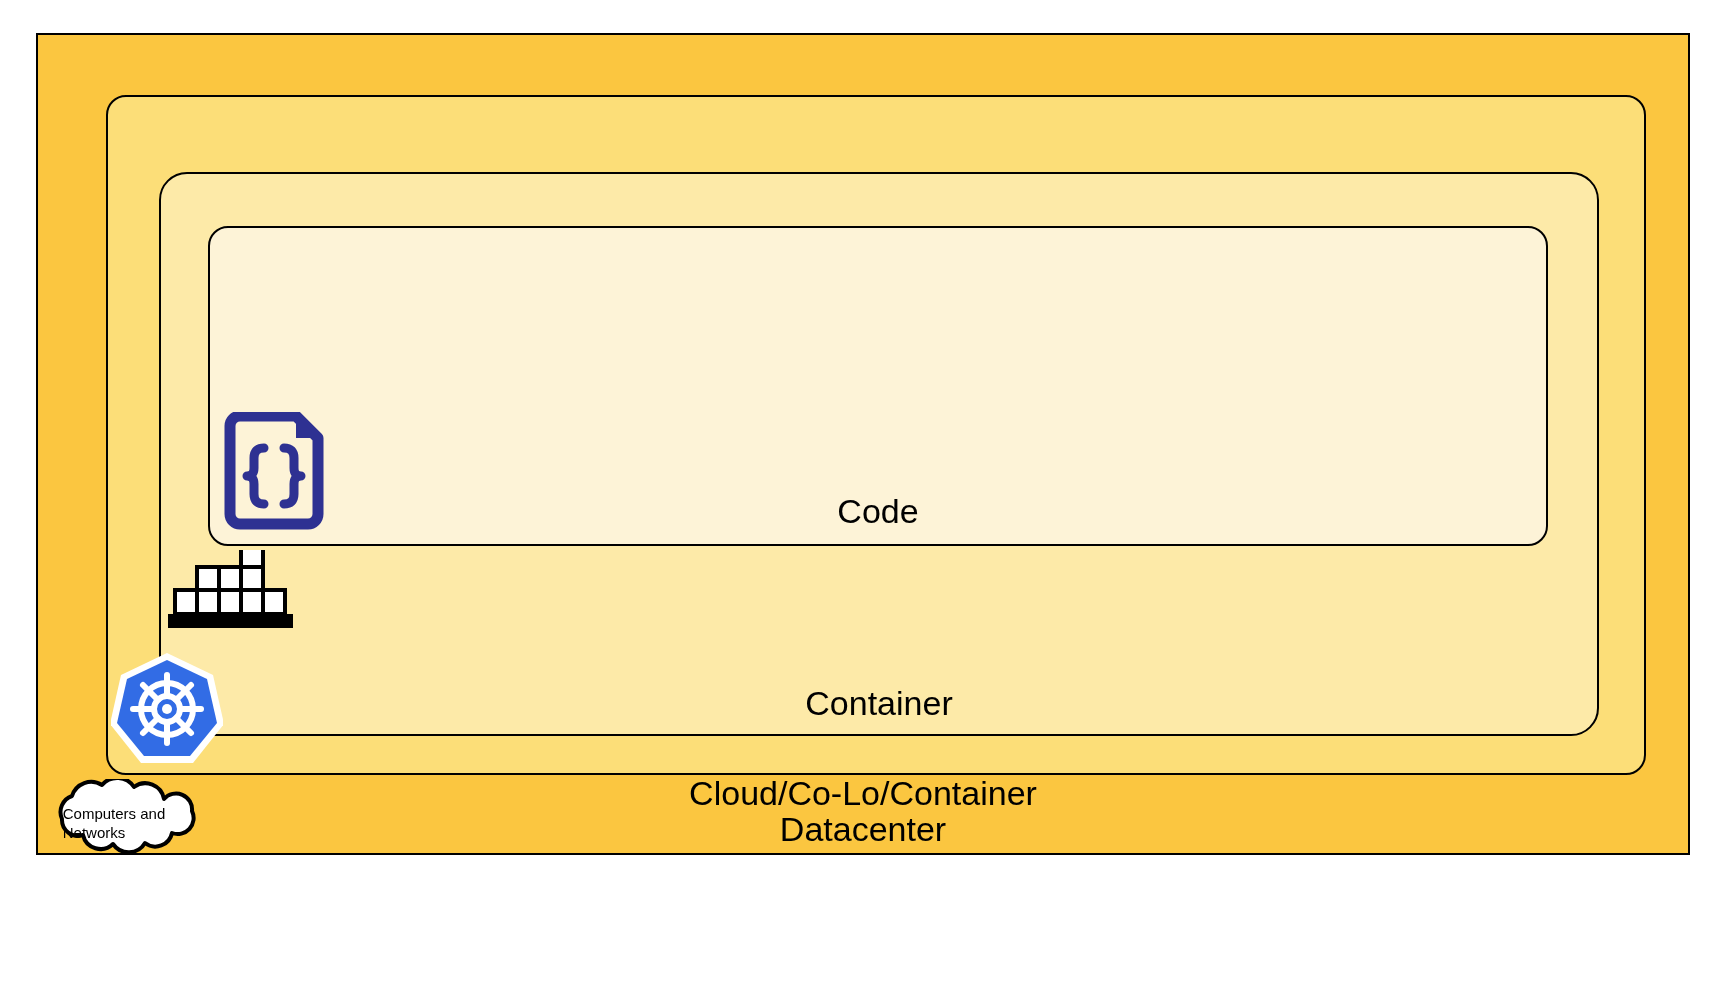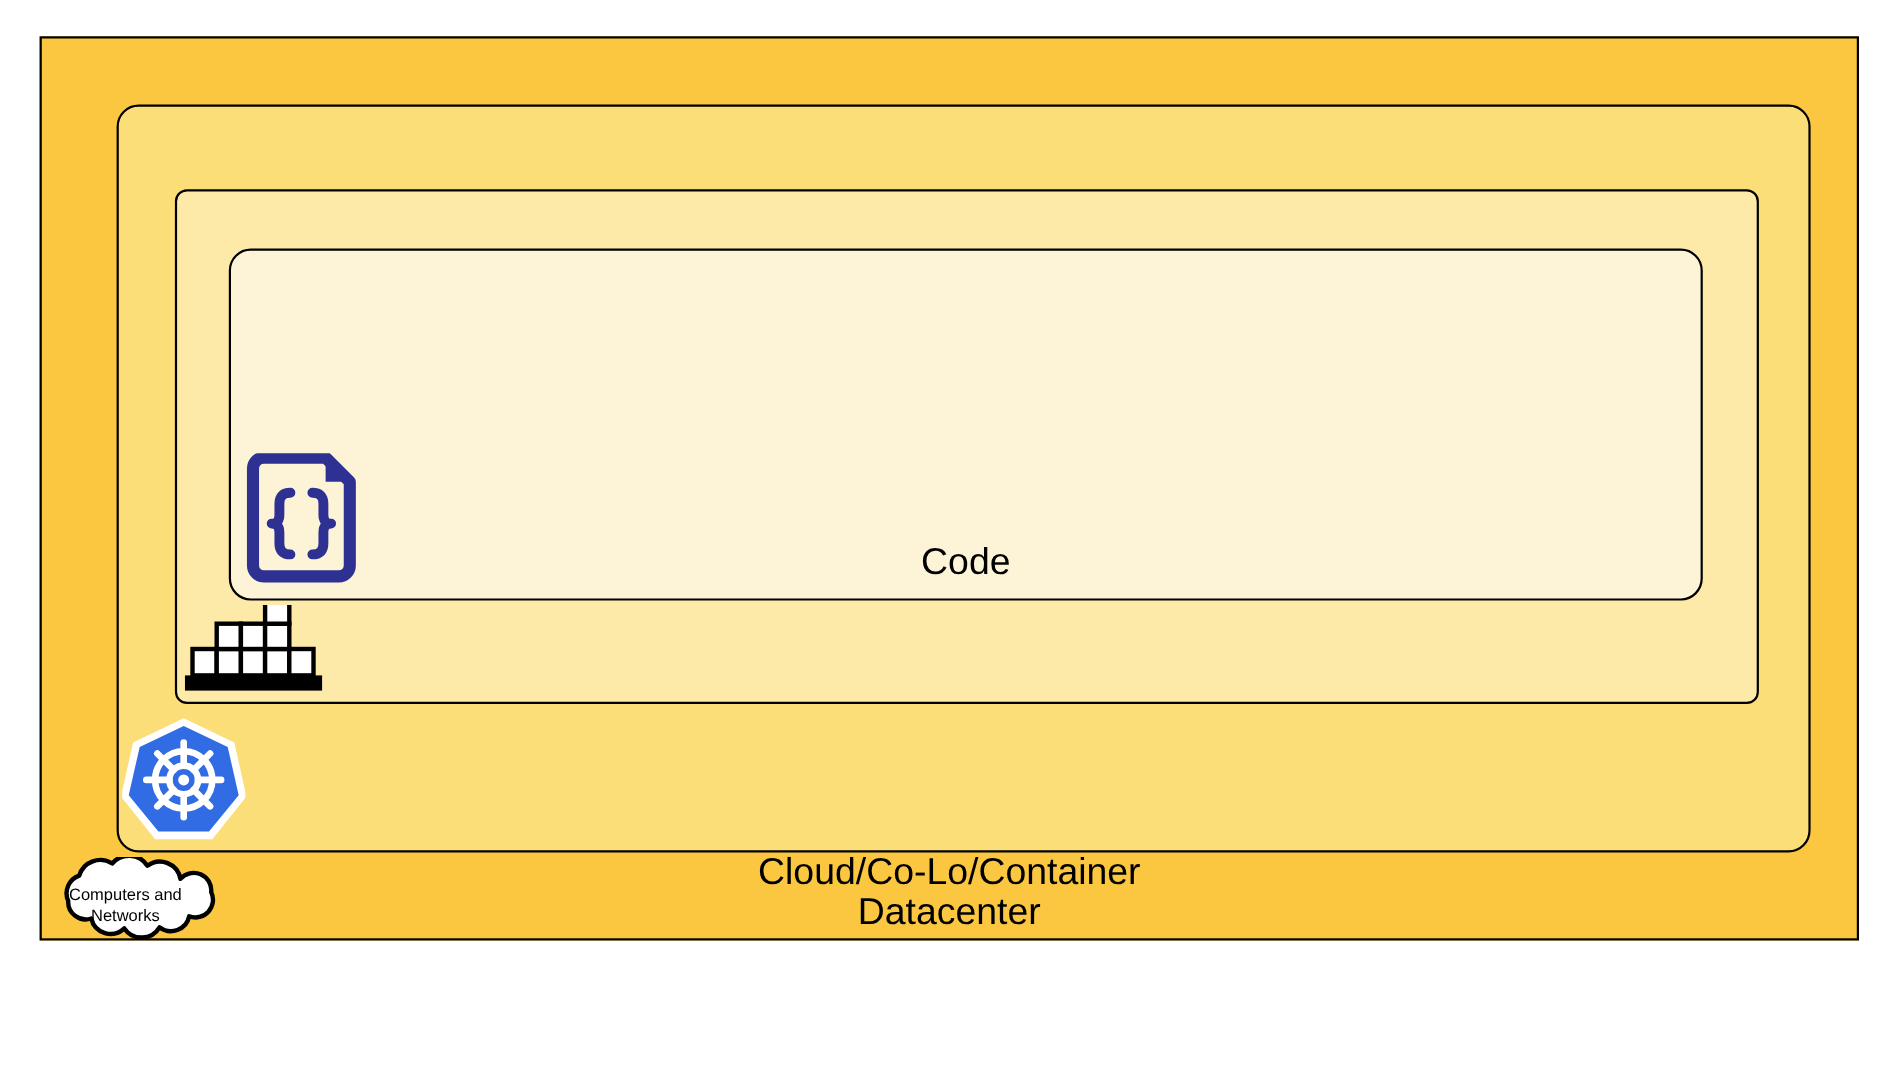--- a/index.html
+++ b/index.html
@@ -44,23 +44,23 @@
     width: 1540px;
     height: 680px;
     background: #FCDE78;
     border-radius: 20px;
   }
 
   .layer-container {
     left: 155px;
     top: 168px;
     width: 1440px;
-    height: 468px;
+    height: 564px;
     background: #FDEAA8;
-    border-radius: 11px;
+    border-radius: 28px;
   }
 
   .layer-code {
     left: 202px;
     top: 220px;
     width: 1340px;
     height: 320px;
     background: #FDF3D7;
     border-radius: 20px;
   }
@@ -123,21 +123,21 @@
   .cloud-text {
     position: absolute;
     left: 0;
     top: 0;
     width: 172px;
     height: 88px;
     display: flex;
     flex-direction: column;
     align-items: center;
     justify-content: center;
-    text-align: center;
+    text-align: left;
     font-size: 15px;
     line-height: 19px;
     color: #000000;
     font-family: "Liberation Sans", sans-serif;
     white-space: pre-line;
     pointer-events: none;
   }
 </style>
 </head>
 <body>
@@ -147,20 +147,21 @@
   <div class="layer layer-datacenter">
 
     <div class="layer layer-cluster" style="left:68px; top:60px;">
 
       <div class="layer layer-container" style="left:51px; top:75px;">
 
         <div class="layer layer-code" style="left:47px; top:52px;">
           <div class="layer-label label-code">Code</div>
         </div>
 
+        <div class="layer-label label-container">Container</div>
       </div>
 
     </div>
 
     <div class="layer-label label-datacenter">Cloud/Co-Lo/Container
 Datacenter</div>
   </div>
 
   <div class="icon-wrap icon-code">
     <svg width="112" height="120" viewBox="0 0 112 120" xmlns="http://www.w3.org/2000/svg">

